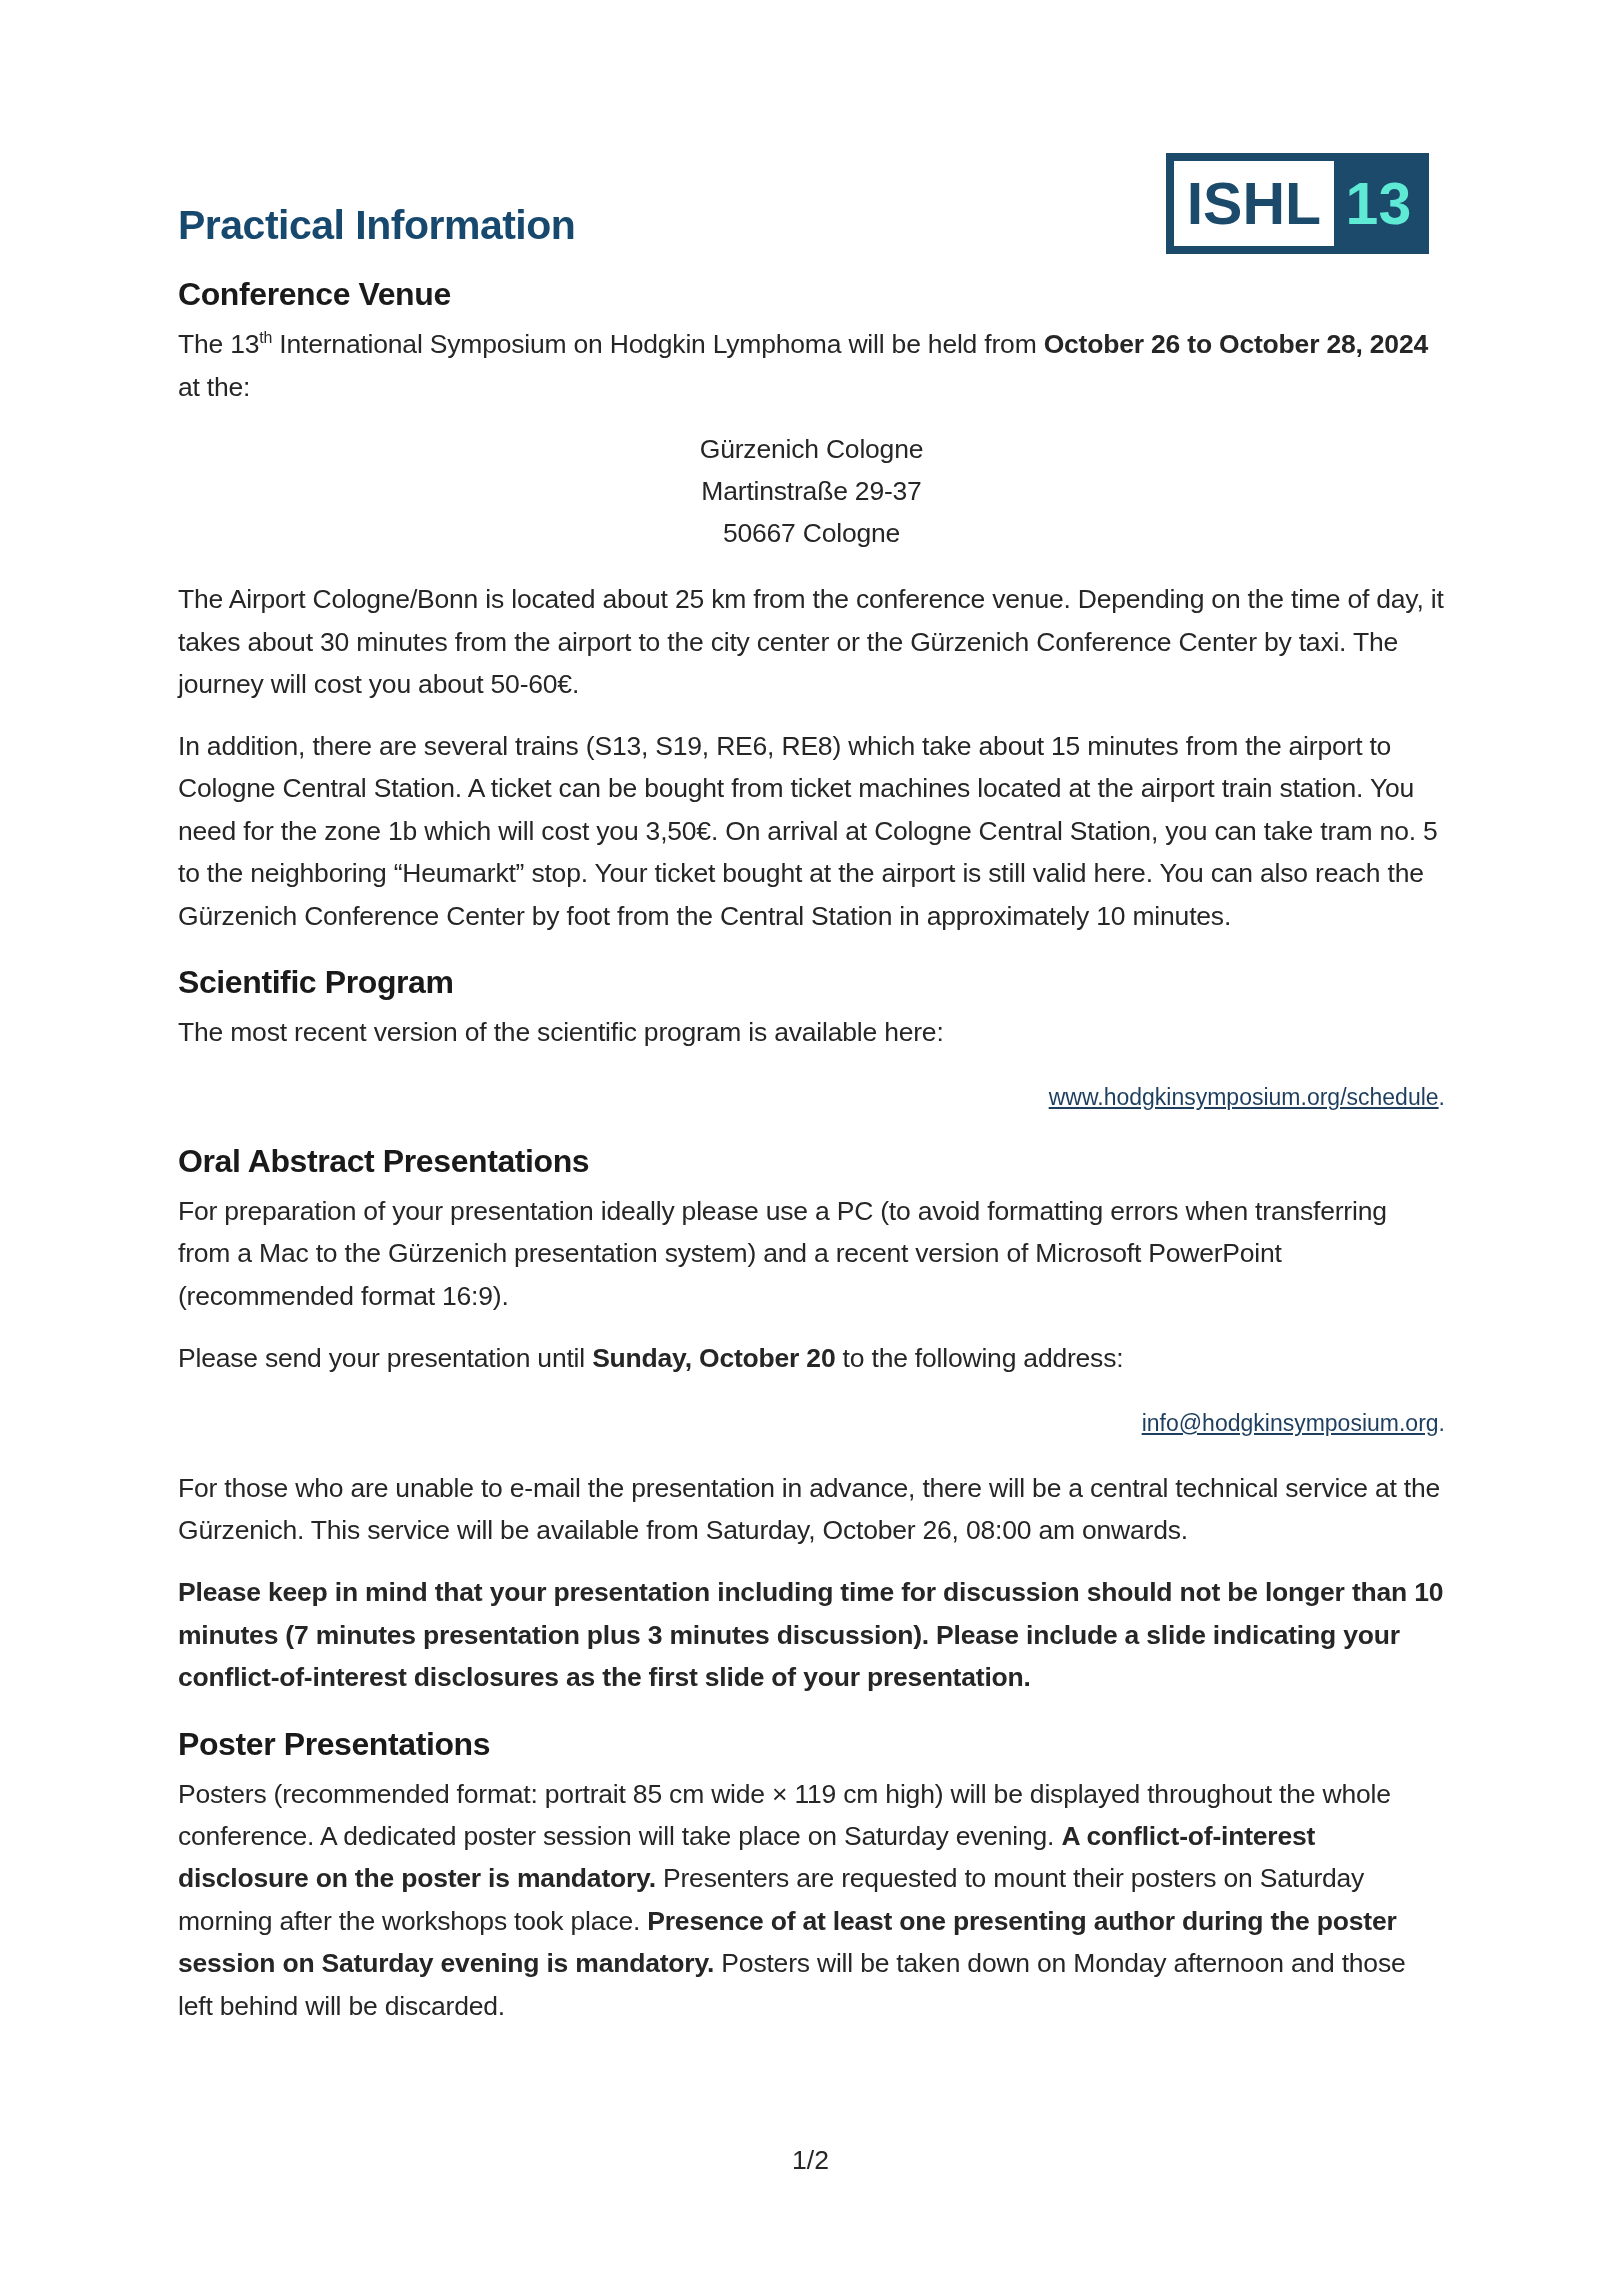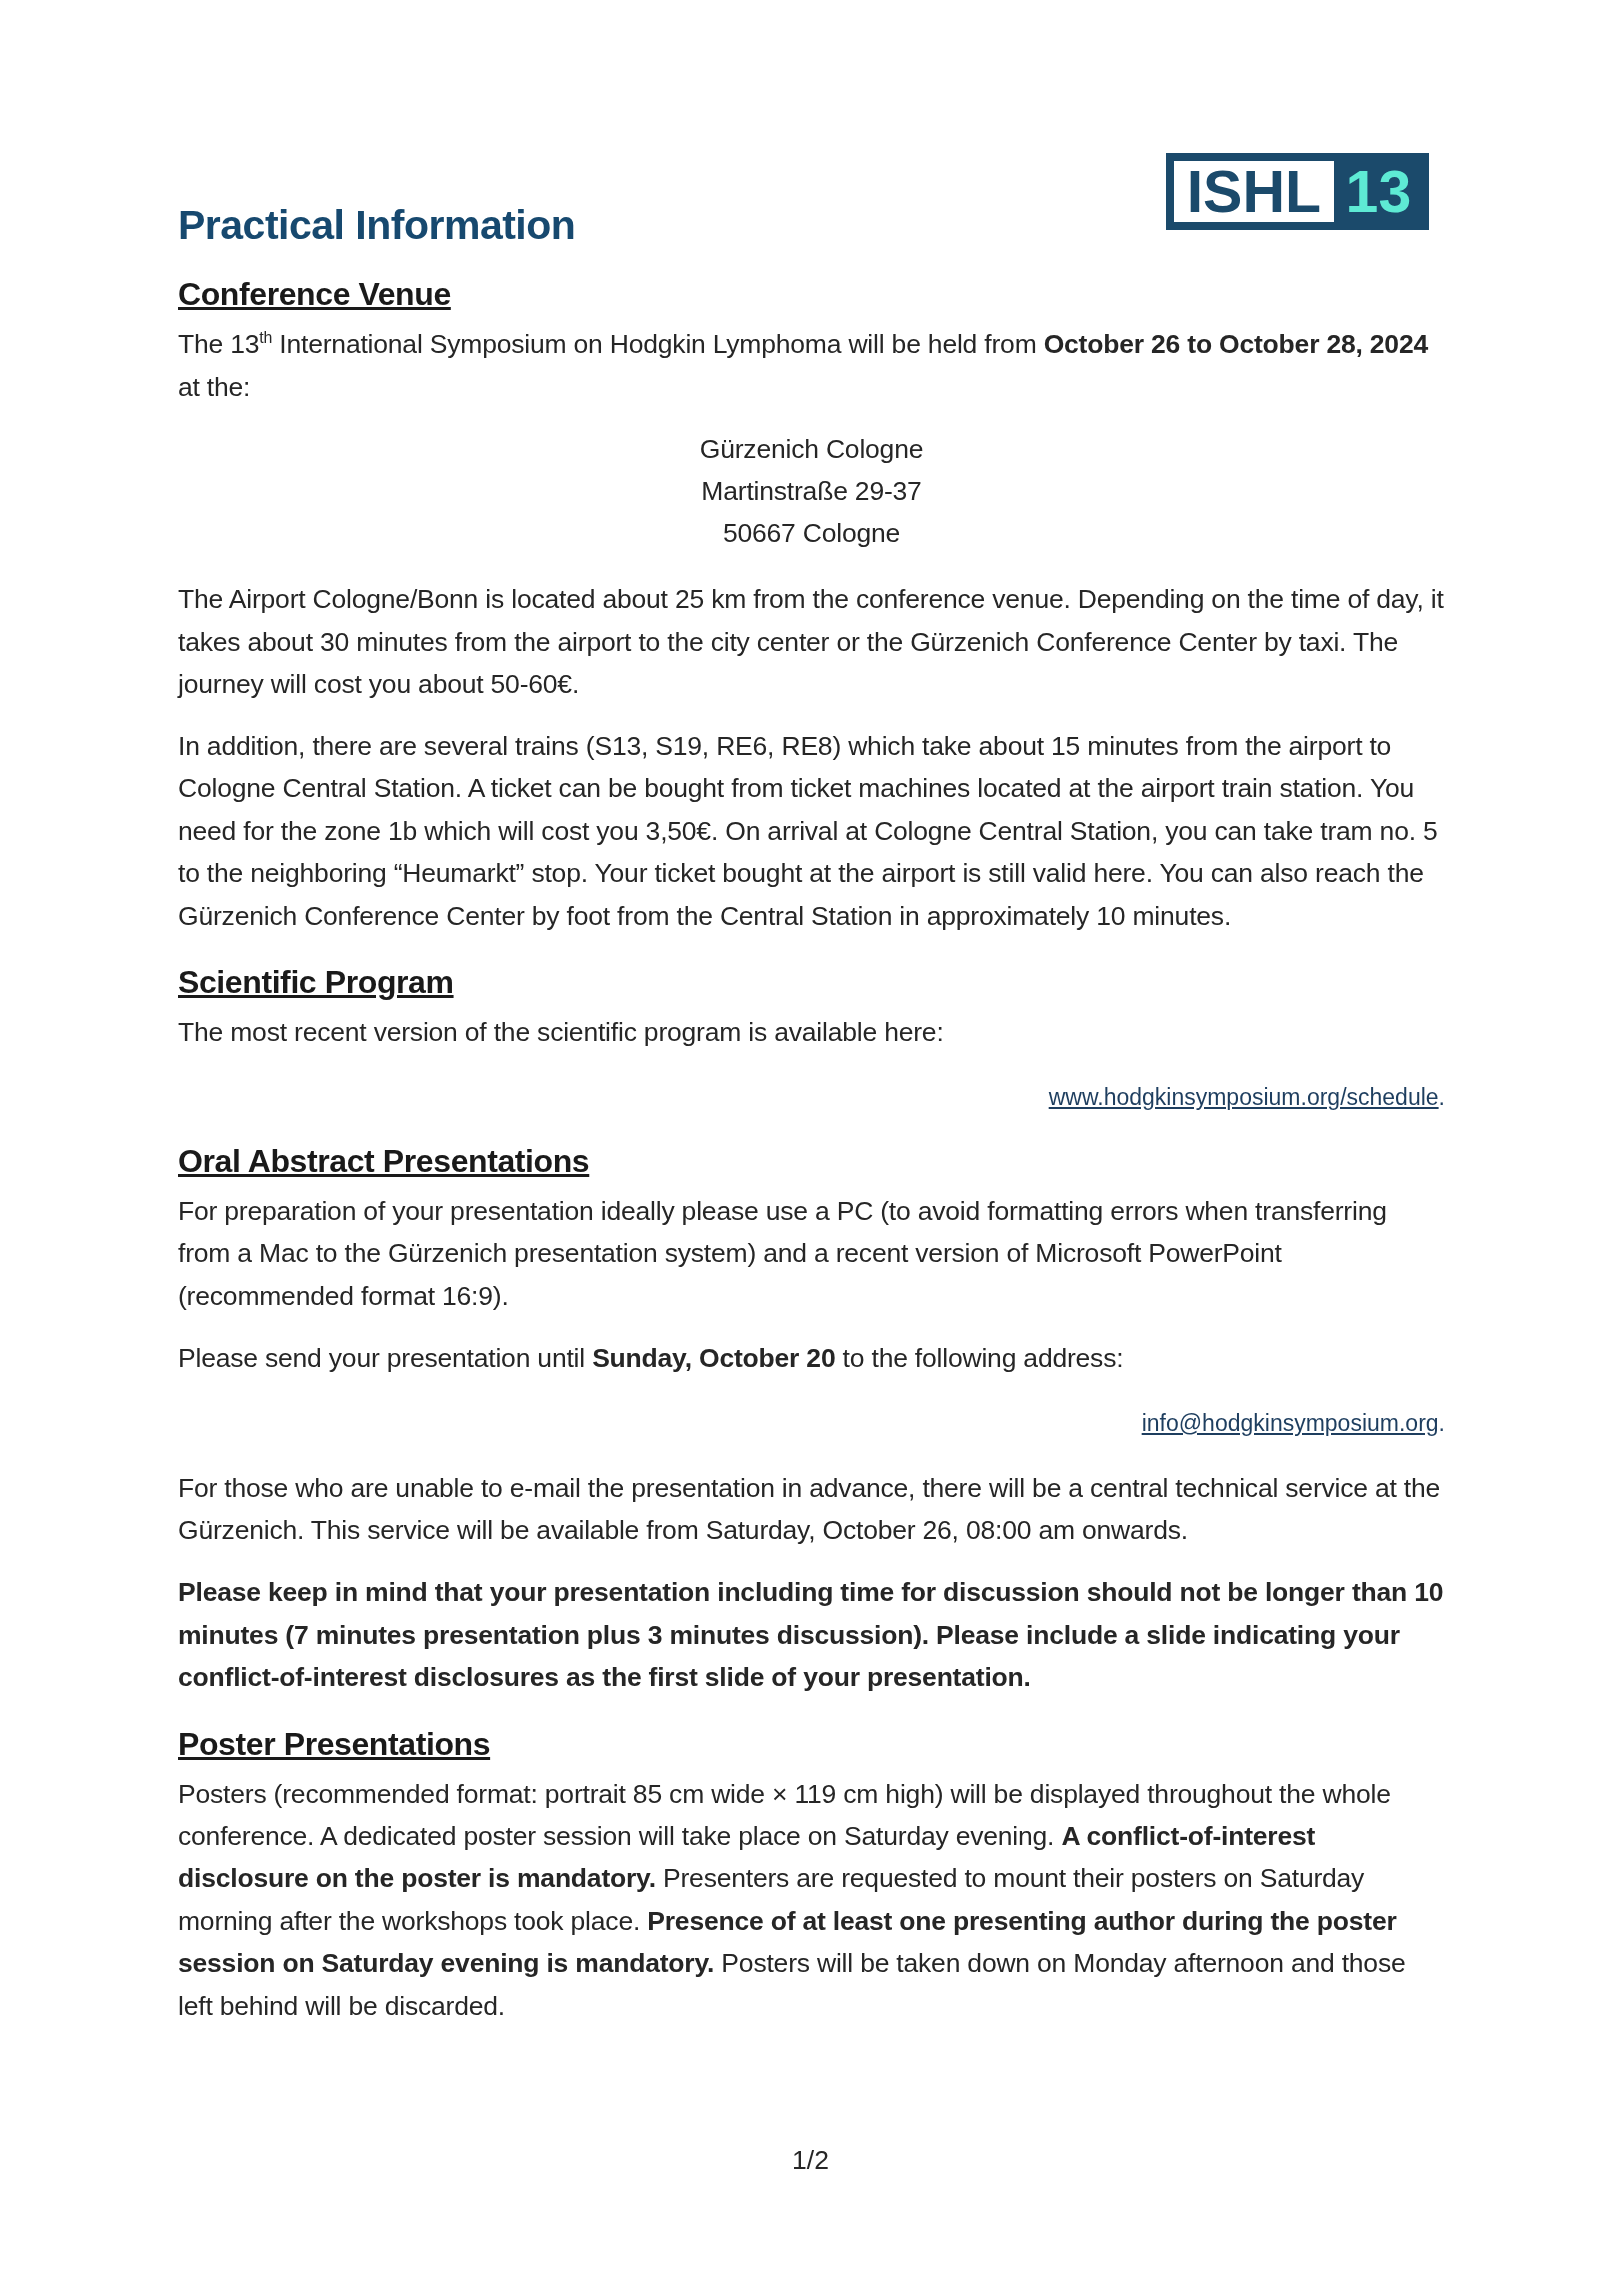--- a/index.html
+++ b/index.html
@@ -30,21 +30,20 @@
     color: var(--accent);
     letter-spacing: -0.5px;
     margin: 0 0 11px 0;
   }
   h2 {
     font-size: 32px;
     font-weight: bold;
     color: var(--heading);
     letter-spacing: -0.4px;
     margin: 27.4px 0 9.8px 0;
-    text-decoration: underline;
   }
   p.body-text {
     font-size: 26.5px;
     line-height: 1.6;
     letter-spacing: -0.2px;
     margin: 0 0 19.6px 0;
   }
   p.body-text .bold { font-weight: bold; }
   p.body-text.all-bold { font-weight: bold; }
   .underlined { }
@@ -71,21 +70,21 @@
     color: var(--link);
     text-decoration: underline;
     cursor: pointer;
   }
   .link-suffix { color: var(--link); }
   
   .logo {
     position: absolute;
     top: 153px;
     right: 192px;
-    height: 77px;
+    height: 101px;
     display: flex;
     align-items: stretch;
     background: var(--logo-navy);
     border: 8.8px solid var(--logo-navy);
     margin-left: 16px;
   }
   .logo-left {
     background: #ffffff;
     color: var(--logo-navy);
     display: flex;

